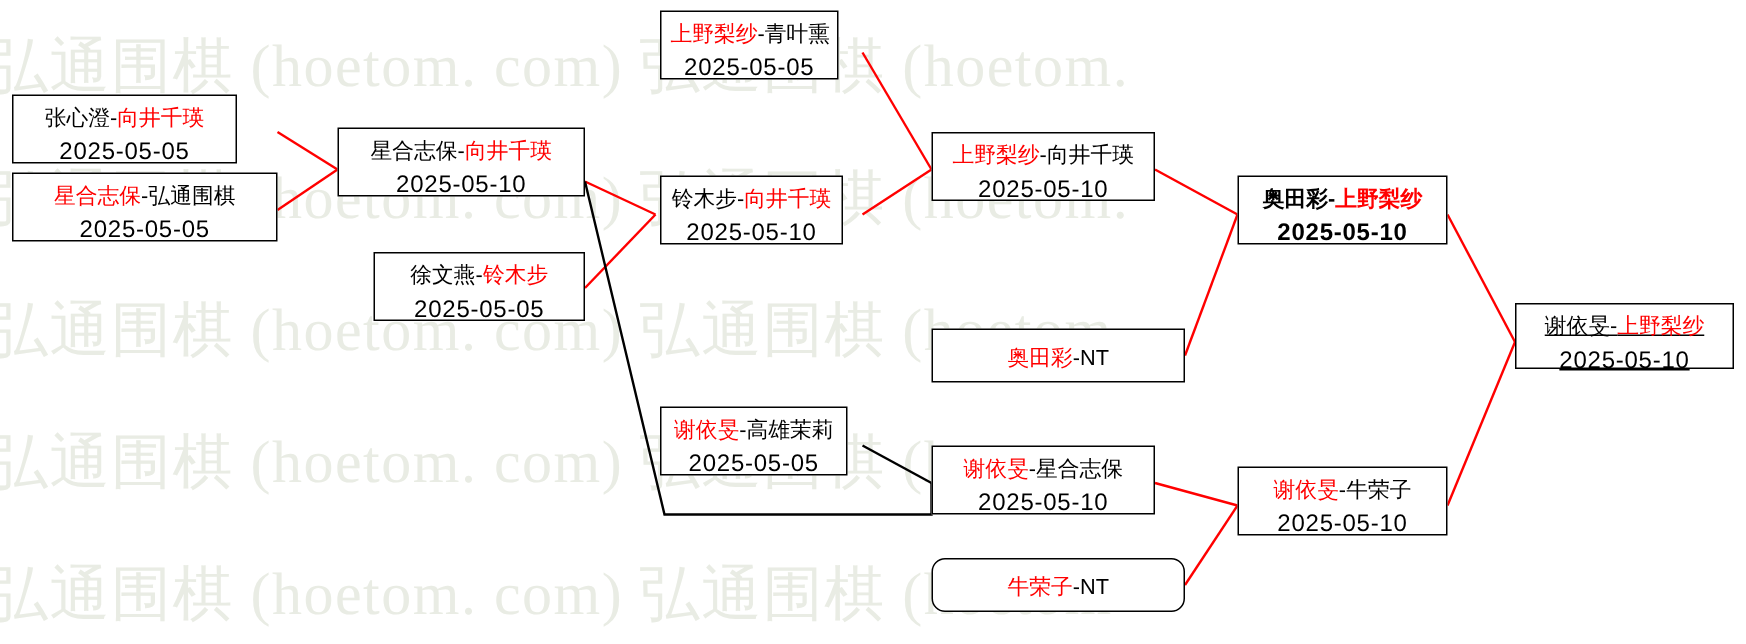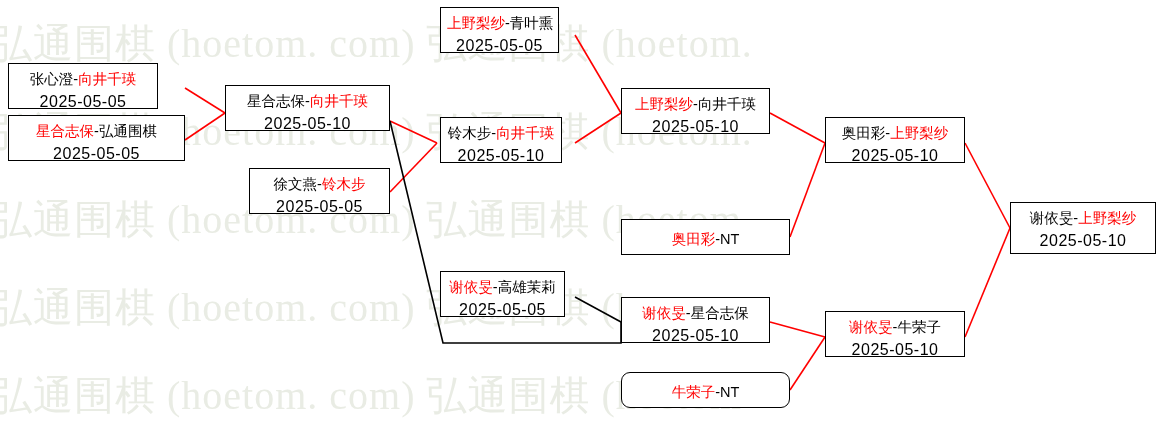--- a/index.html
+++ b/index.html
@@ -161,28 +161,28 @@
 
   <div class="match" style="left:621px; top:297px; width:149px; height:46px;">
     <span class="players"><span class="p-red">谢依旻</span><span class="sep">-</span><span class="p-black">星合志保</span></span>
     <span class="date">2025-05-10</span>
   </div>
 
   <div class="match single" style="left:621px; top:372px; width:169px; height:36px;border-radius:9px;">
     <span class="players"><span class="p-red">牛荣子</span><span class="sep">-</span><span class="p-black">NT</span></span>
   </div>
 
-  <div class="match" style="left:825px; top:117px; width:140px; height:46px;">
+  <div class="match" style="left:825px; top:117px; width:140px; height:46px;font-weight:bold;">
     <span class="players"><span class="p-black">奥田彩</span><span class="sep">-</span><span class="p-red">上野梨纱</span></span>
     <span class="date">2025-05-10</span>
   </div>
 
   <div class="match" style="left:825px; top:311px; width:140px; height:46px;">
     <span class="players"><span class="p-red">谢依旻</span><span class="sep">-</span><span class="p-black">牛荣子</span></span>
     <span class="date">2025-05-10</span>
   </div>
 
-  <div class="match" style="left:1010px; top:202px; width:146px; height:52px;">
+  <div class="match" style="left:1010px; top:202px; width:146px; height:44px;text-decoration:underline;">
     <span class="players"><span class="p-black">谢依旻</span><span class="sep">-</span><span class="p-red">上野梨纱</span></span>
     <span class="date">2025-05-10</span>
   </div>
 
 </div>
 
 </body></html>

